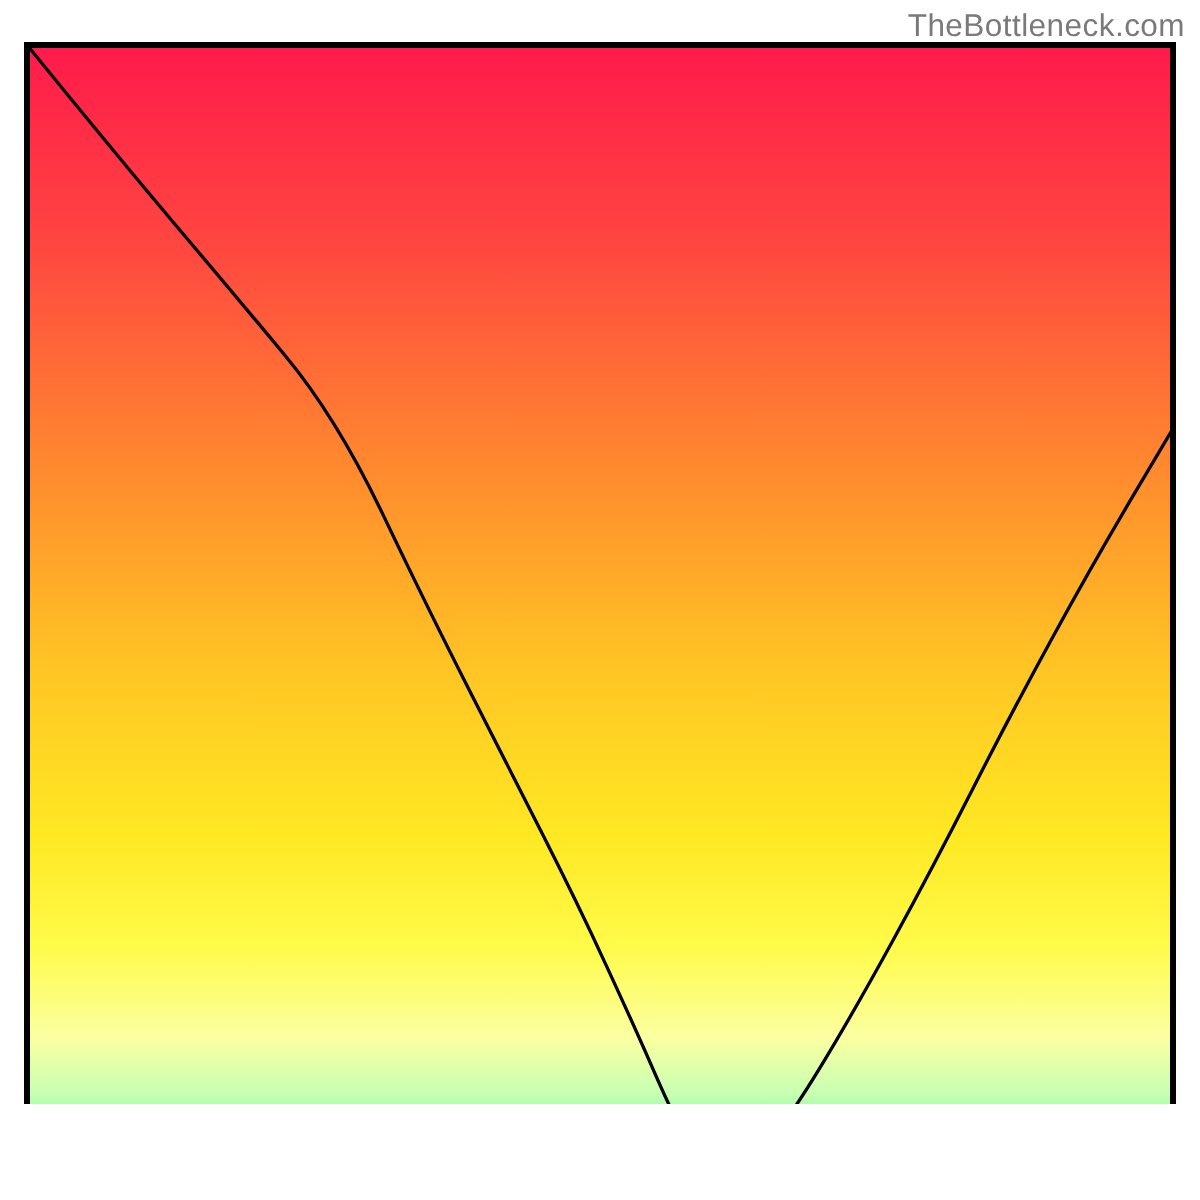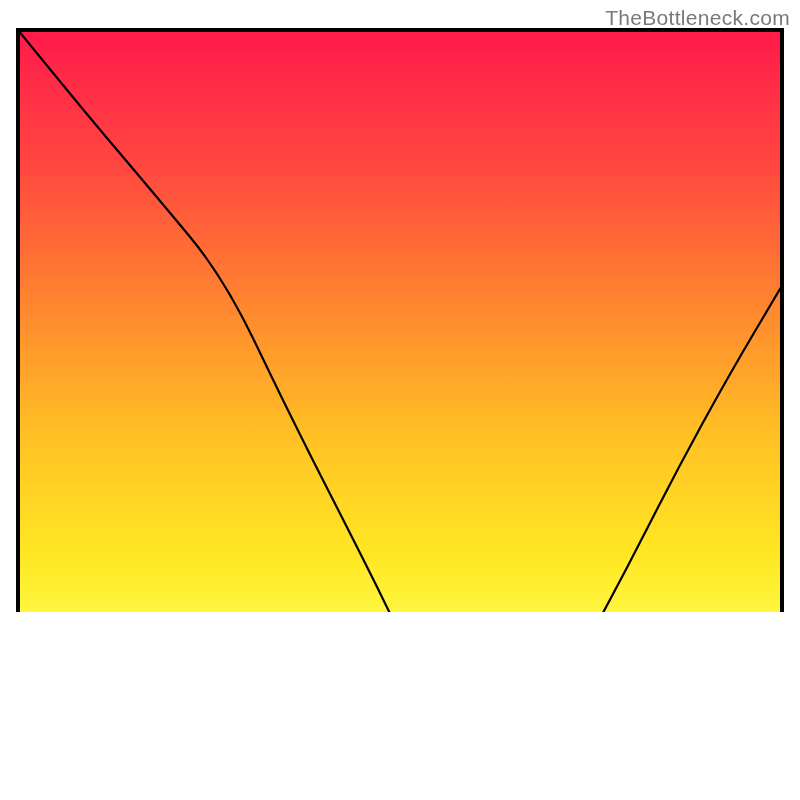--- a/index.html
+++ b/index.html
@@ -3,21 +3,21 @@
 <meta charset="utf-8">
 <style>
   body {
     margin: 0;
     padding: 0;
     background: #ffffff;
     font-family: Arial, Helvetica, sans-serif;
   }
   .stage {
     width: 800px;
-    height: 612px;
+    height: 736px;
     position: relative;
   }
   .watermark {
     position: absolute;
     top: 6px;
     right: 10px;
     color: #7a7a7a;
     font-size: 21px;
     font-weight: 500;
     letter-spacing: 0.3px;

